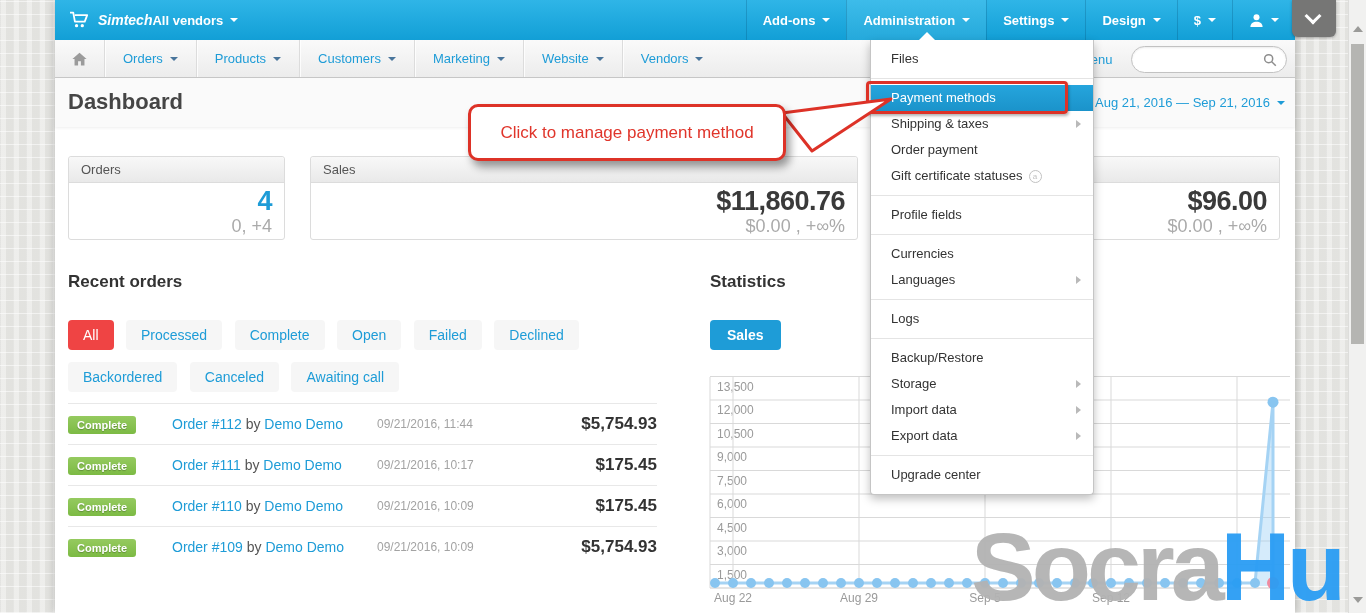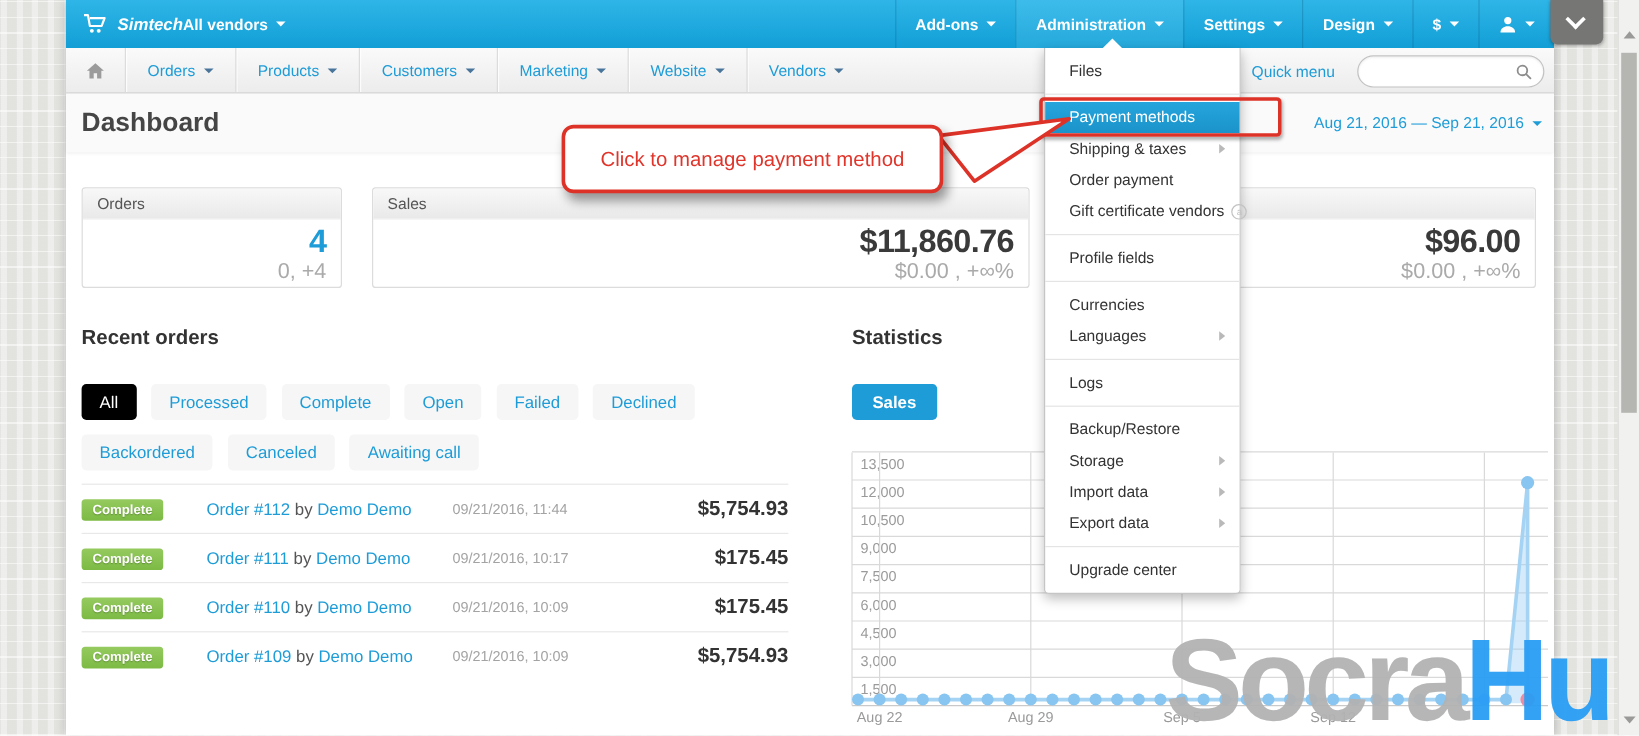--- a/index.html
+++ b/index.html
@@ -55,21 +55,21 @@
   .card-sales { left:255px; width:548px; }
   .card-third { left:820px; width:405px; }
 
   
   .section-title { position:absolute; top:272px; font-size:17px; font-weight:bold; color:#333; }
 
   
   .filters { position:absolute; left:13px; top:320px; width:600px; }
   .filter-btn { display:inline-block; margin:0 8px 12px 0; padding:7px 15px; border-radius:4px;
     background:#f6f6f6; color:#1e9cd7; font-size:14px; cursor:pointer; }
-  .filter-btn.selected { background:#000000; color:#fff;text-align:center; }
+  .filter-btn.selected { background:#ef4444; color:#fff;text-align:center; }
 
   
   .orders-table { position:absolute; left:13px; top:403px; width:589px; }
   .order-row { display:flex; align-items:center; height:41px; border-top:1px solid #e8e8e8; }
   .status-col { width:104px; }
   .badge { display:inline-block; padding:3px 9px; border-radius:3px; background:linear-gradient(#95ca5f,#7cba44);
     color:#fff; font-size:11px; font-weight:bold; text-shadow:0 1px 1px rgba(0,0,0,.25); }
   .order-col { flex:1; font-size:14px; color:#555; }
   .order-col a { color:#1e9cd7; text-decoration:none; cursor:pointer; }
   .dt-col { width:165px; font-size:12px; color:#a3a3a3; }
@@ -81,21 +81,21 @@
     background:#1e9cd7; color:#fff; font-size:14px; font-weight:bold; cursor:pointer; }
   #chart-svg { position:absolute; left:0; top:0; width:1240px; height:613px; z-index:10; pointer-events:none; }
 
   
   .watermark { position:absolute; left:916px; top:518px; z-index:45; font-size:97px; font-weight:bold;
     letter-spacing:-4px; line-height:1; white-space:nowrap; opacity:.95; }
   .watermark .wm1 { color:#b3b3b3; }
   .watermark .wm2 { color:#2a9df4; }
 
   
-  .admin-dropdown { position:absolute; left:815px; top:40px; width:164px; background:#fff;
+  .admin-dropdown { position:absolute; left:815px; top:40px; width:224px; background:#fff;
     border:1px solid #c5c5c5; border-top:0; border-radius:0 0 4px 4px; box-shadow:0 4px 10px rgba(0,0,0,.25); z-index:60; }
   .admin-dropdown::before { content:""; position:absolute; top:-8px; left:48px; width:0; height:0;
     border-left:8px solid transparent; border-right:8px solid transparent; border-bottom:8px solid #fff; }
   .admin-dropdown ul { list-style:none; padding:6px 0; }
   .admin-dropdown li { position:relative; height:26px; line-height:26px; padding:0 20px; font-size:13px; color:#333; cursor:pointer; white-space:nowrap; }
   .admin-dropdown li.selected { background:linear-gradient(#25a5dd,#1b93ca); color:#fff; }
   .menu-divider { border-top:1px solid #e4e4e4; }
   .sub-caret { position:absolute; right:12px; top:9px; width:0; height:0;
     border-top:4px solid transparent; border-bottom:4px solid transparent; border-left:5px solid #b9b9b9; }
   .addon-dot { display:inline-block; width:13px; height:13px; border:1px solid #c2c2c2; border-radius:50%;
@@ -357,21 +357,21 @@
 
     <div class="admin-dropdown">
       <ul>
         <li>Files</li>
       </ul>
       <div class="menu-divider"></div>
       <ul>
         <li class="selected">Payment methods</li>
         <li><span>Shipping &amp; taxes</span><span class="sub-caret"></span></li>
         <li>Order payment</li>
-        <li><span>Gift certificate vendors</span><span class="addon-dot">a</span></li>
+        <li><span>Gift certificate statuses</span><span class="addon-dot">a</span></li>
       </ul>
       <div class="menu-divider"></div>
       <ul>
         <li>Profile fields</li>
       </ul>
       <div class="menu-divider"></div>
       <ul>
         <li>Currencies</li>
         <li><span>Languages</span><span class="sub-caret"></span></li>
       </ul>

